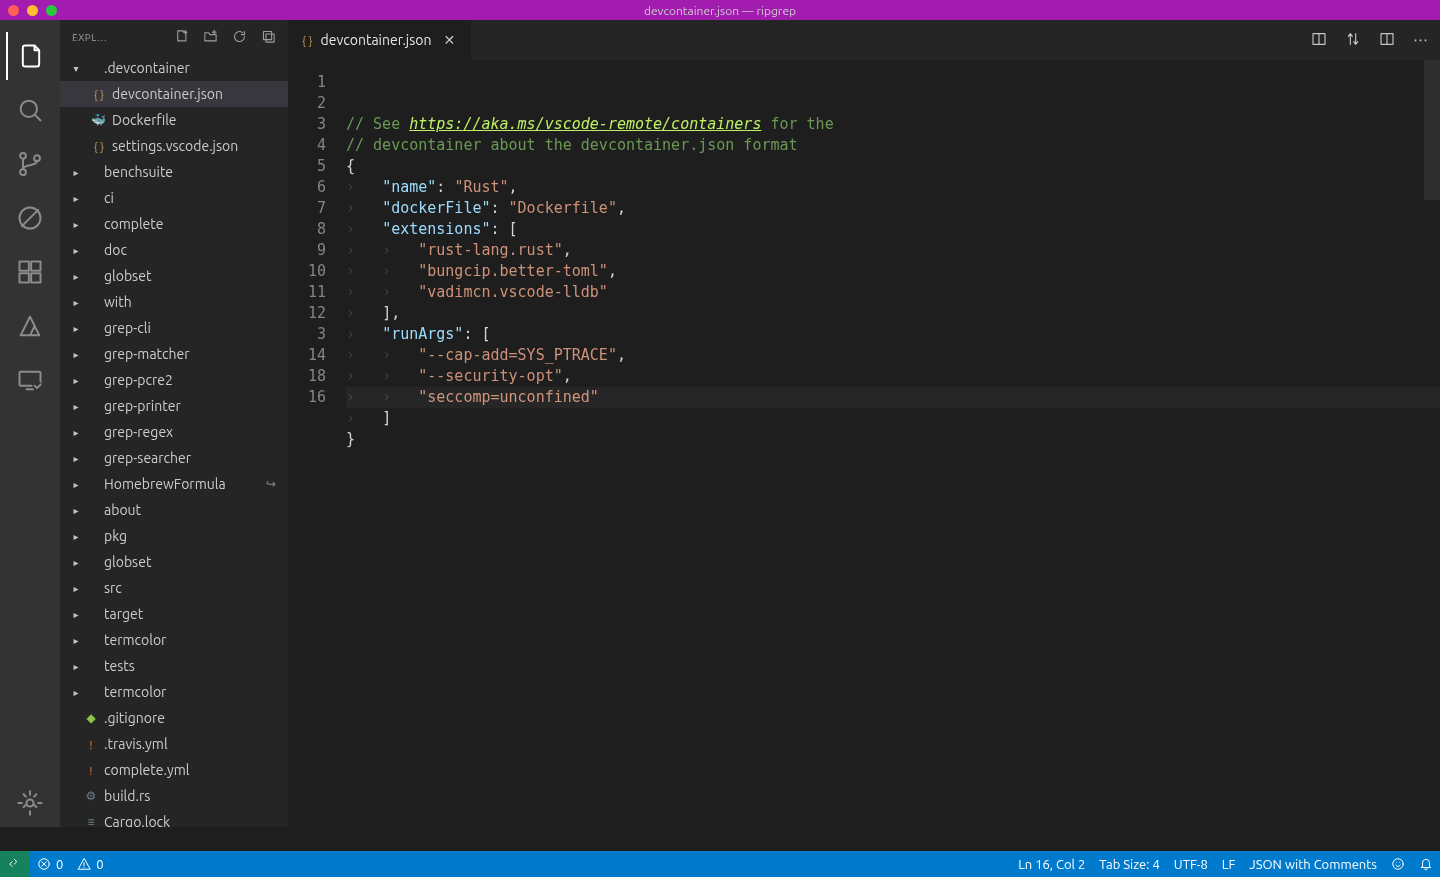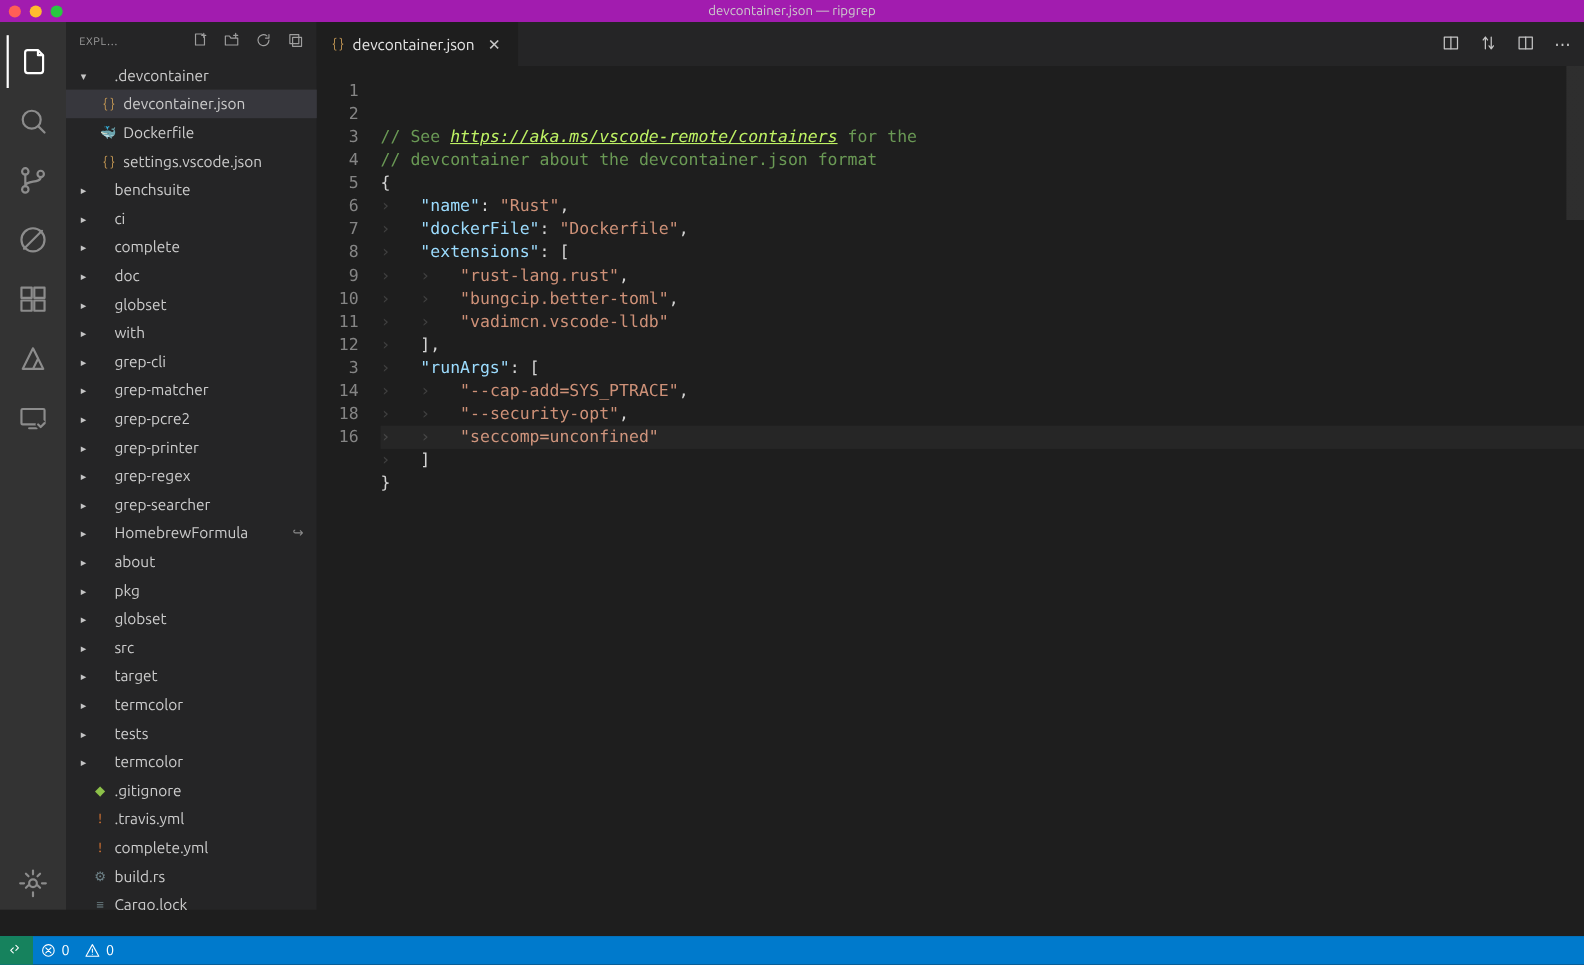--- a/index.html
+++ b/index.html
@@ -432,13 +432,31 @@
         </svg>
       <span>0</span>
     </div>
     <div class="item">
       <svg viewBox="0 0 24 24">
           <path class="stroke" d="M12 3 2 21h20z M12 10v5m0 3v0" stroke="#fff"></path>
         </svg>
       <span>0</span>
     </div>
   </div>
+  <div class="sr">
+    <div class="item">Ln 16, Col 2</div>
+    <div class="item">Tab Size: 4</div>
+    <div class="item">UTF-8</div>
+    <div class="item">LF</div>
+    <div class="item">JSON with Comments</div>
+    <div class="item">
+      <svg viewBox="0 0 24 24">
+          <circle class="stroke" cx="12" cy="12" r="9" stroke="#fff"></circle>
+          <path class="stroke" d="M8 14s1.5 2 4 2 4-2 4-2M9 9h0m6 0h0" stroke="#fff"></path>
+        </svg>
+    </div>
+    <div class="item">
+      <svg viewBox="0 0 24 24">
+          <path class="stroke" d="M6 16V10a6 6 0 1 1 12 0v6l2 2H4z M10 20a2 2 0 0 0 4 0" stroke="#fff"></path>
+        </svg>
+    </div>
+  </div>
 </div>
 
 </body></html>

